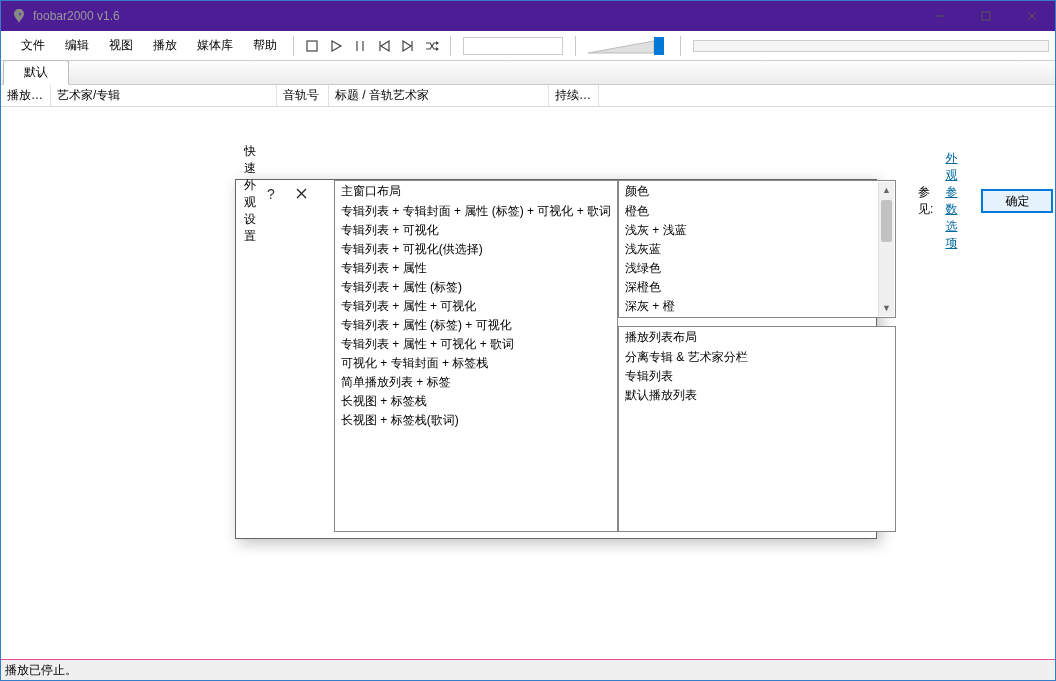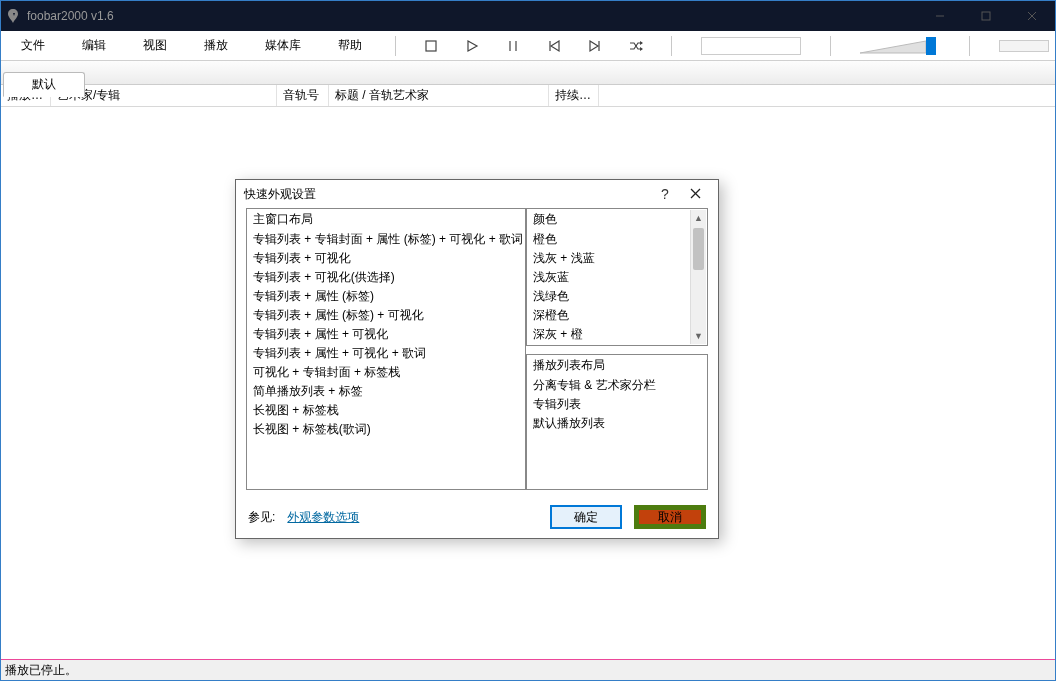--- a/index.html
+++ b/index.html
@@ -11,24 +11,24 @@
     color: #000;
     width: 1056px;
     height: 681px;
     overflow: hidden;
     position: relative;
     border: 1px solid #357ec7;
   }
   
   .titlebar {
     height: 30px;
-    background: #0f172a;
+    background: #4c1d95;
     display: flex;
     align-items: center;
-    padding-left: 4px;
+    padding-left: 10px;
     color: #999;
   }
   .titlebar .appicon {
     width: 16px; height:16px;
     margin-right: 6px;
     display:flex; align-items:center; justify-content:center;
   }
   .titlebar .title { flex: 0 0 auto; }
   .titlebar .spacer { flex: 1; }
   .winbtn {
@@ -37,21 +37,21 @@
     color:#555;
   }
   .winbtn svg { stroke:#555; }
   
   .menubar {
     height: 30px;
     display:flex;
     align-items:center;
     border-bottom: 1px solid #d0d0d0;
     padding-left: 10px;
-    gap: 17px;
+    gap: 0;
   }
   .menuitem {
     padding: 4px 10px;
     cursor: default;
   }
   .tool-sep {
     width:1px; height:20px;
     background:#c8c8c8;
     margin: 0 6px;
   }
@@ -93,25 +93,25 @@
     height: 24px;
     background: linear-gradient(#fdfdfd,#ececec);
     border-bottom:1px solid #ccc;
     display:flex;
     align-items:flex-end;
   }
   .tab {
     border:1px solid #bbb;
     border-bottom:1px solid #fff;
     background:#fff;
-    padding:3px 28px;
+    padding:3px 20px;
     margin-left:2px;
     border-radius:3px 3px 0 0;
     position:relative;
-    top:13px;
+    top:1px;
     font-size:12px;
   }
   
   .colrow {
     height:22px;
     border-bottom:1px solid #d8d8d8;
     display:flex;
     align-items:stretch;
     background:#fff;
   }
@@ -137,27 +137,26 @@
     height:21px;
     background:#f0f0f0;
     border-top:1px solid #ec4899;
     padding:2px 4px;
     font-size:12px;
   }
   
   .dialog {
     position:absolute;
     left:234px; top:178px;
-    width:484px;
+    width:642px;
     height:360px;
     background:#fff;
     border:1px solid #666;
     box-shadow: 4px 4px 14px rgba(0,0,0,.25);
     display:flex;
-    flex-direction:column;
   }
   .dlg-title {
     height:28px;
     display:flex;
     align-items:center;
     padding:0 8px;
     font-size:12px;
   }
   .dlg-title .t { flex:1; }
   .dlg-title .hbtn { width:30px; text-align:center; font-size:14px; color:#333;}
@@ -328,23 +327,24 @@
           <line x1="10" y1="1" x2="1" y2="10" stroke="#222" stroke-width="1.3"></line>
         </svg>
     </span>
   </div>
   <div class="dlg-body">
     <div class="listbox leftcol">
       <div class="hdr">主窗口布局</div>
       <div class="item">专辑列表 + 专辑封面 + 属性 (标签) + 可视化 + 歌词</div>
       <div class="item">专辑列表 + 可视化</div>
       <div class="item">专辑列表 + 可视化(供选择)</div>
+      <div class="item">专辑列表 + 属性</div>
       <div class="item">专辑列表 + 属性 (标签)</div>
+      <div class="item">专辑列表 + 属性 + 可视化</div>
       <div class="item">专辑列表 + 属性 (标签) + 可视化</div>
-      <div class="item">专辑列表 + 属性 + 可视化</div>
       <div class="item">专辑列表 + 属性 + 可视化 + 歌词</div>
       <div class="item">可视化 + 专辑封面 + 标签栈</div>
       <div class="item">简单播放列表 + 标签</div>
       <div class="item">长视图 + 标签栈</div>
       <div class="item">长视图 + 标签栈(歌词)</div>
     </div>
     <div class="rightcol">
       <div class="listbox rel">
         <div style="padding-right:17px">
           <div class="hdr">颜色</div>

